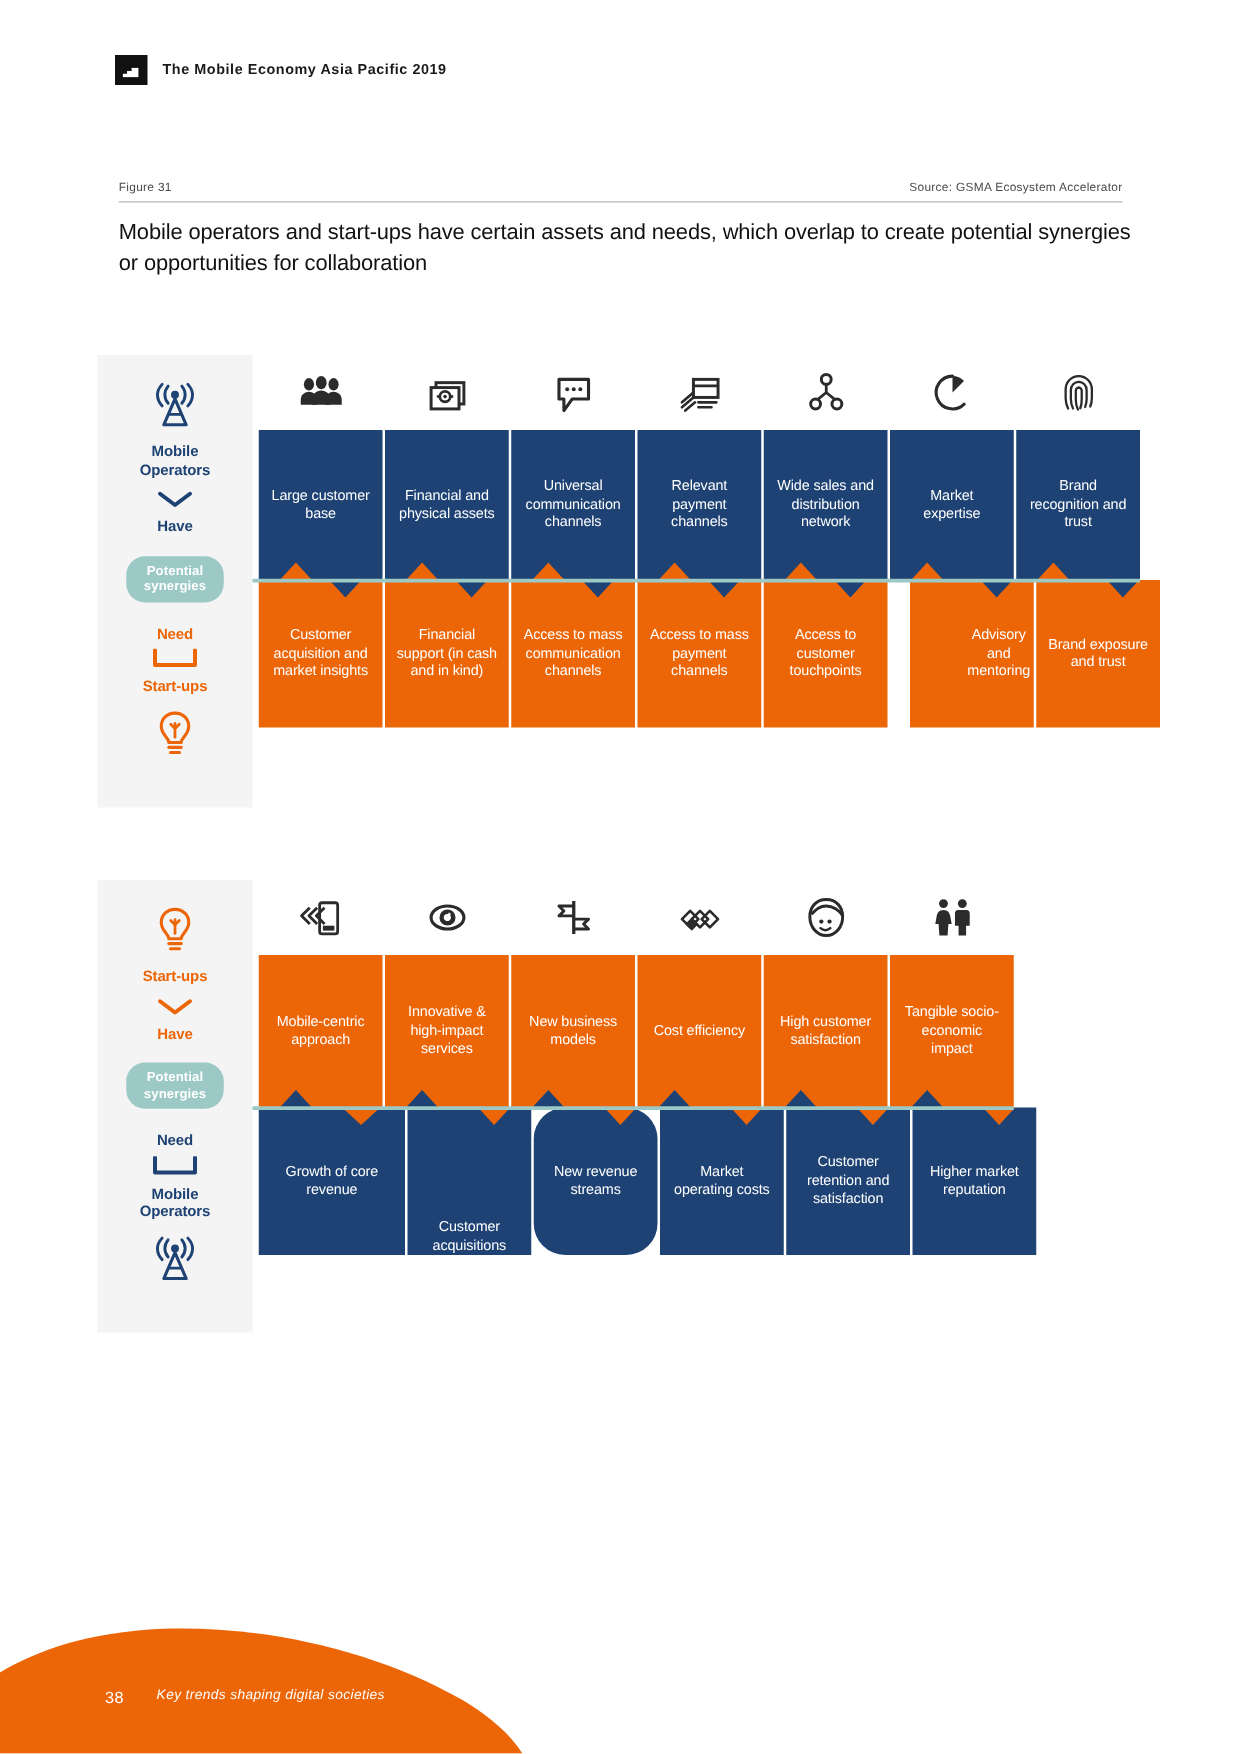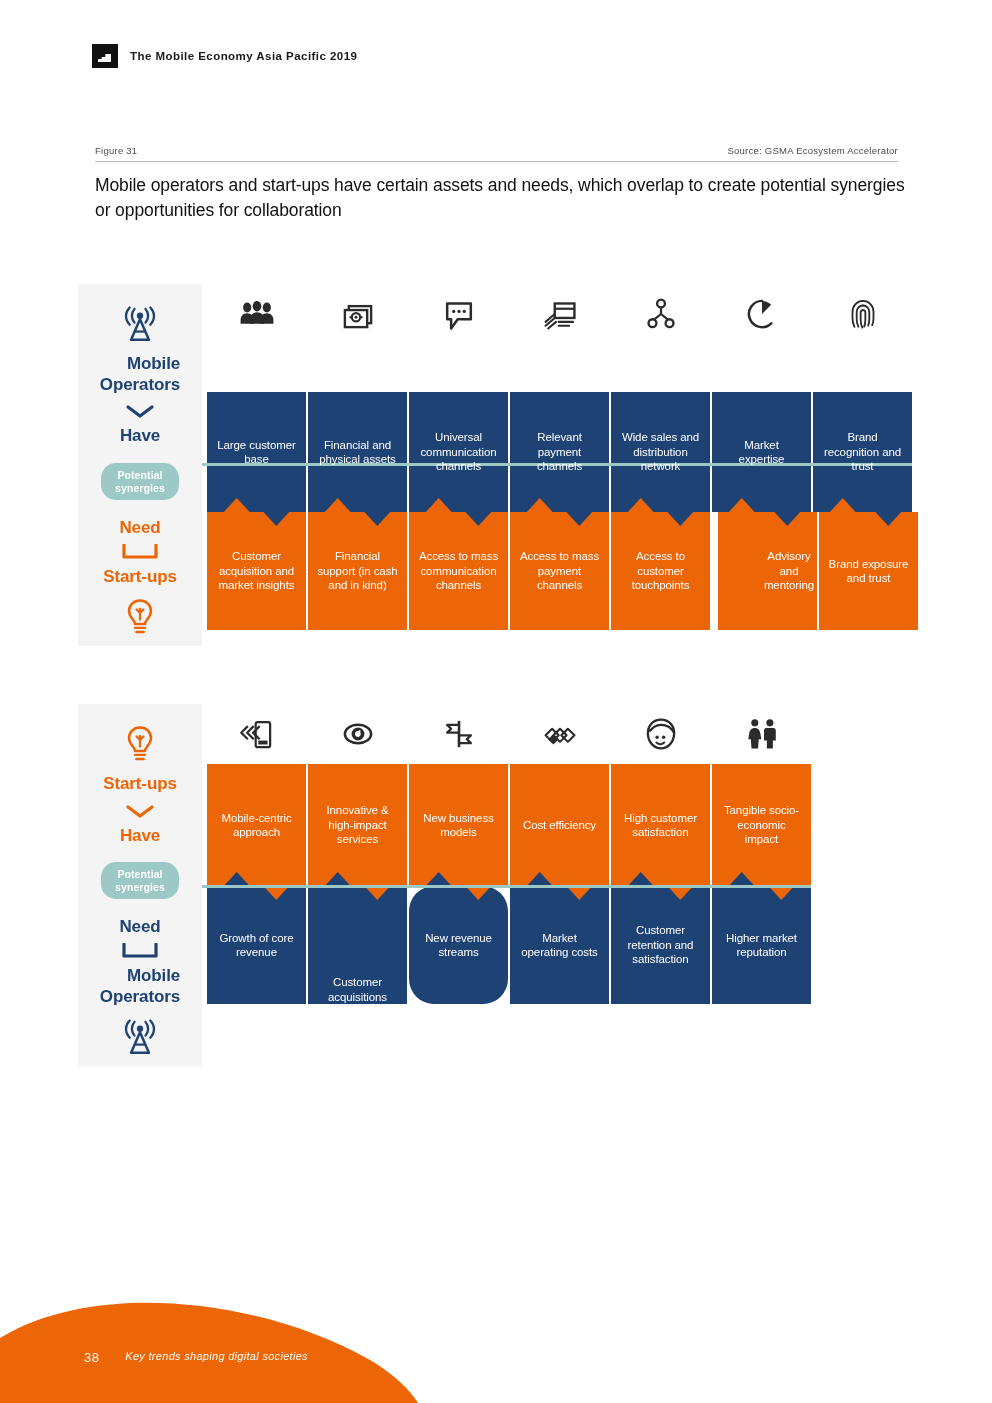--- a/index.html
+++ b/index.html
@@ -54,21 +54,21 @@
     position: absolute; left: 0; top: 0;
     width: 124px; background: #f4f4f4;
     display: flex; flex-direction: column; align-items: center;
     z-index: 2;
   }
   #diagram-1 .side-panel { height: 362px; padding-top: 18px; }
   #diagram-2 .side-panel { height: 362px; padding-top: 18px; }
 
   .side-icon { width: 44px; height: 44px; display: block; }
   .side-label {
-    font-size: 17px; font-weight: bold; text-align: right;
+    font-size: 12px; font-weight: bold; text-align: center;
     line-height: 1.22; letter-spacing: -.1px;
   }
   .side-label.blue   { color: #1d4273; }
   .side-label.orange { color: #ec6608; }
   .chev { width: 30px; height: 15px; display: block; }
   .brk  { width: 40px; height: 16px; display: block; }
 
   .pill {
     background: #9cc9c6; border-radius: 15px;
     padding: 6px 14px; color: #ffffff;
@@ -238,21 +238,21 @@
             <path d="M32 12c9 0 16 7.4 16 16.6v10c0 4-.7 7.3-2 10.4"></path>
             <path d="M32 19c-5.4 0-9.6 4.4-9.6 10v11c0 4.6.9 8 2.6 11.4"></path>
             <path d="M32 19c5.4 0 9.6 4.4 9.6 10v11c0 3.6-.6 6.6-1.8 9.6"></path>
             <path d="M32 26c-2 0-3.6 1.7-3.6 3.8v11c0 5 .9 8.6 2.6 12"></path>
             <path d="M32 26c2 0 3.6 1.7 3.6 3.8v11c0 4.2-.6 7.4-1.8 10.4"></path>
           </g>
         </svg>
       </div>
     </div>
 
-    <div class="band" style="height: 120px; margin-top: 48px;">
+    <div class="band" style="height: 120px;">
       <div class="cell blue" style="width: 99px; margin-right: 2px;">
           <span class="cell-text">Large customer base</span>
           <svg class="tooth-up" viewBox="0 0 99 16" preserveAspectRatio="none">
             <path d="M16.830000000000002 16 L29.7 2 L42.57 16 Z" fill="#ec6608"></path>
           </svg>
         </div>
       <div class="cell blue" style="width: 99px; margin-right: 2px;">
           <span class="cell-text">Financial and physical assets</span>
           <svg class="tooth-up" viewBox="0 0 99 16" preserveAspectRatio="none">
             <path d="M16.830000000000002 16 L29.7 2 L42.57 16 Z" fill="#ec6608"></path>
@@ -308,21 +308,21 @@
           <svg class="tooth-dn" viewBox="0 0 99 16" preserveAspectRatio="none">
             <path d="M56.42999999999999 0 L69.3 14 L82.17 0 Z" fill="#1d4273"></path>
           </svg>
         </div>
       <div class="cell orange" style="width: 99px; margin-right: 2px;">
           <span class="cell-text">Access to mass payment channels</span>
           <svg class="tooth-dn" viewBox="0 0 99 16" preserveAspectRatio="none">
             <path d="M56.42999999999999 0 L69.3 14 L82.17 0 Z" fill="#1d4273"></path>
           </svg>
         </div>
-      <div class="cell orange" style="width: 99px; margin-right: 8px;">
+      <div class="cell orange" style="width: 99px; margin-right: 18px;">
           <span class="cell-text">Access to customer touchpoints</span>
           <svg class="tooth-dn" viewBox="0 0 99 16" preserveAspectRatio="none">
             <path d="M56.42999999999999 0 L69.3 14 L82.17 0 Z" fill="#1d4273"></path>
           </svg>
         </div>
       <div class="cell orange" style="width: 99px; margin-right: 2px; padding-left: 43px;">
           <span class="cell-text">Advisory and mentoring</span>
           <svg class="tooth-dn" viewBox="0 0 99 16" preserveAspectRatio="none">
             <path d="M56.42999999999999 0 L69.3 14 L82.17 0 Z" fill="#1d4273"></path>
           </svg>
@@ -468,21 +468,21 @@
         </div>
       <div class="cell orange" style="width: 99px; margin-right: 0px;">
           <span class="cell-text">Tangible socio-economic impact</span>
           <svg class="tooth-up" viewBox="0 0 99 16" preserveAspectRatio="none">
             <path d="M16.830000000000002 16 L29.7 2 L42.57 16 Z" fill="#1d4273"></path>
           </svg>
         </div>
     </div>
 
     <div class="band" style="height: 118px;">
-      <div class="cell blue" style="width: 99px; margin-right: 2px;">
+      <div class="cell blue" style="width: 117px; margin-right: 2px;">
           <span class="cell-text">Growth of core revenue</span>
           <svg class="tooth-dn" viewBox="0 0 99 16" preserveAspectRatio="none">
             <path d="M56.42999999999999 0 L69.3 14 L82.17 0 Z" fill="#ec6608"></path>
           </svg>
         </div>
       <div class="cell blue" style="width: 99px; margin-right: 2px; align-items: flex-end;">
           <span class="cell-text">Customer acquisitions</span>
           <svg class="tooth-dn" viewBox="0 0 99 16" preserveAspectRatio="none">
             <path d="M56.42999999999999 0 L69.3 14 L82.17 0 Z" fill="#ec6608"></path>
           </svg>

